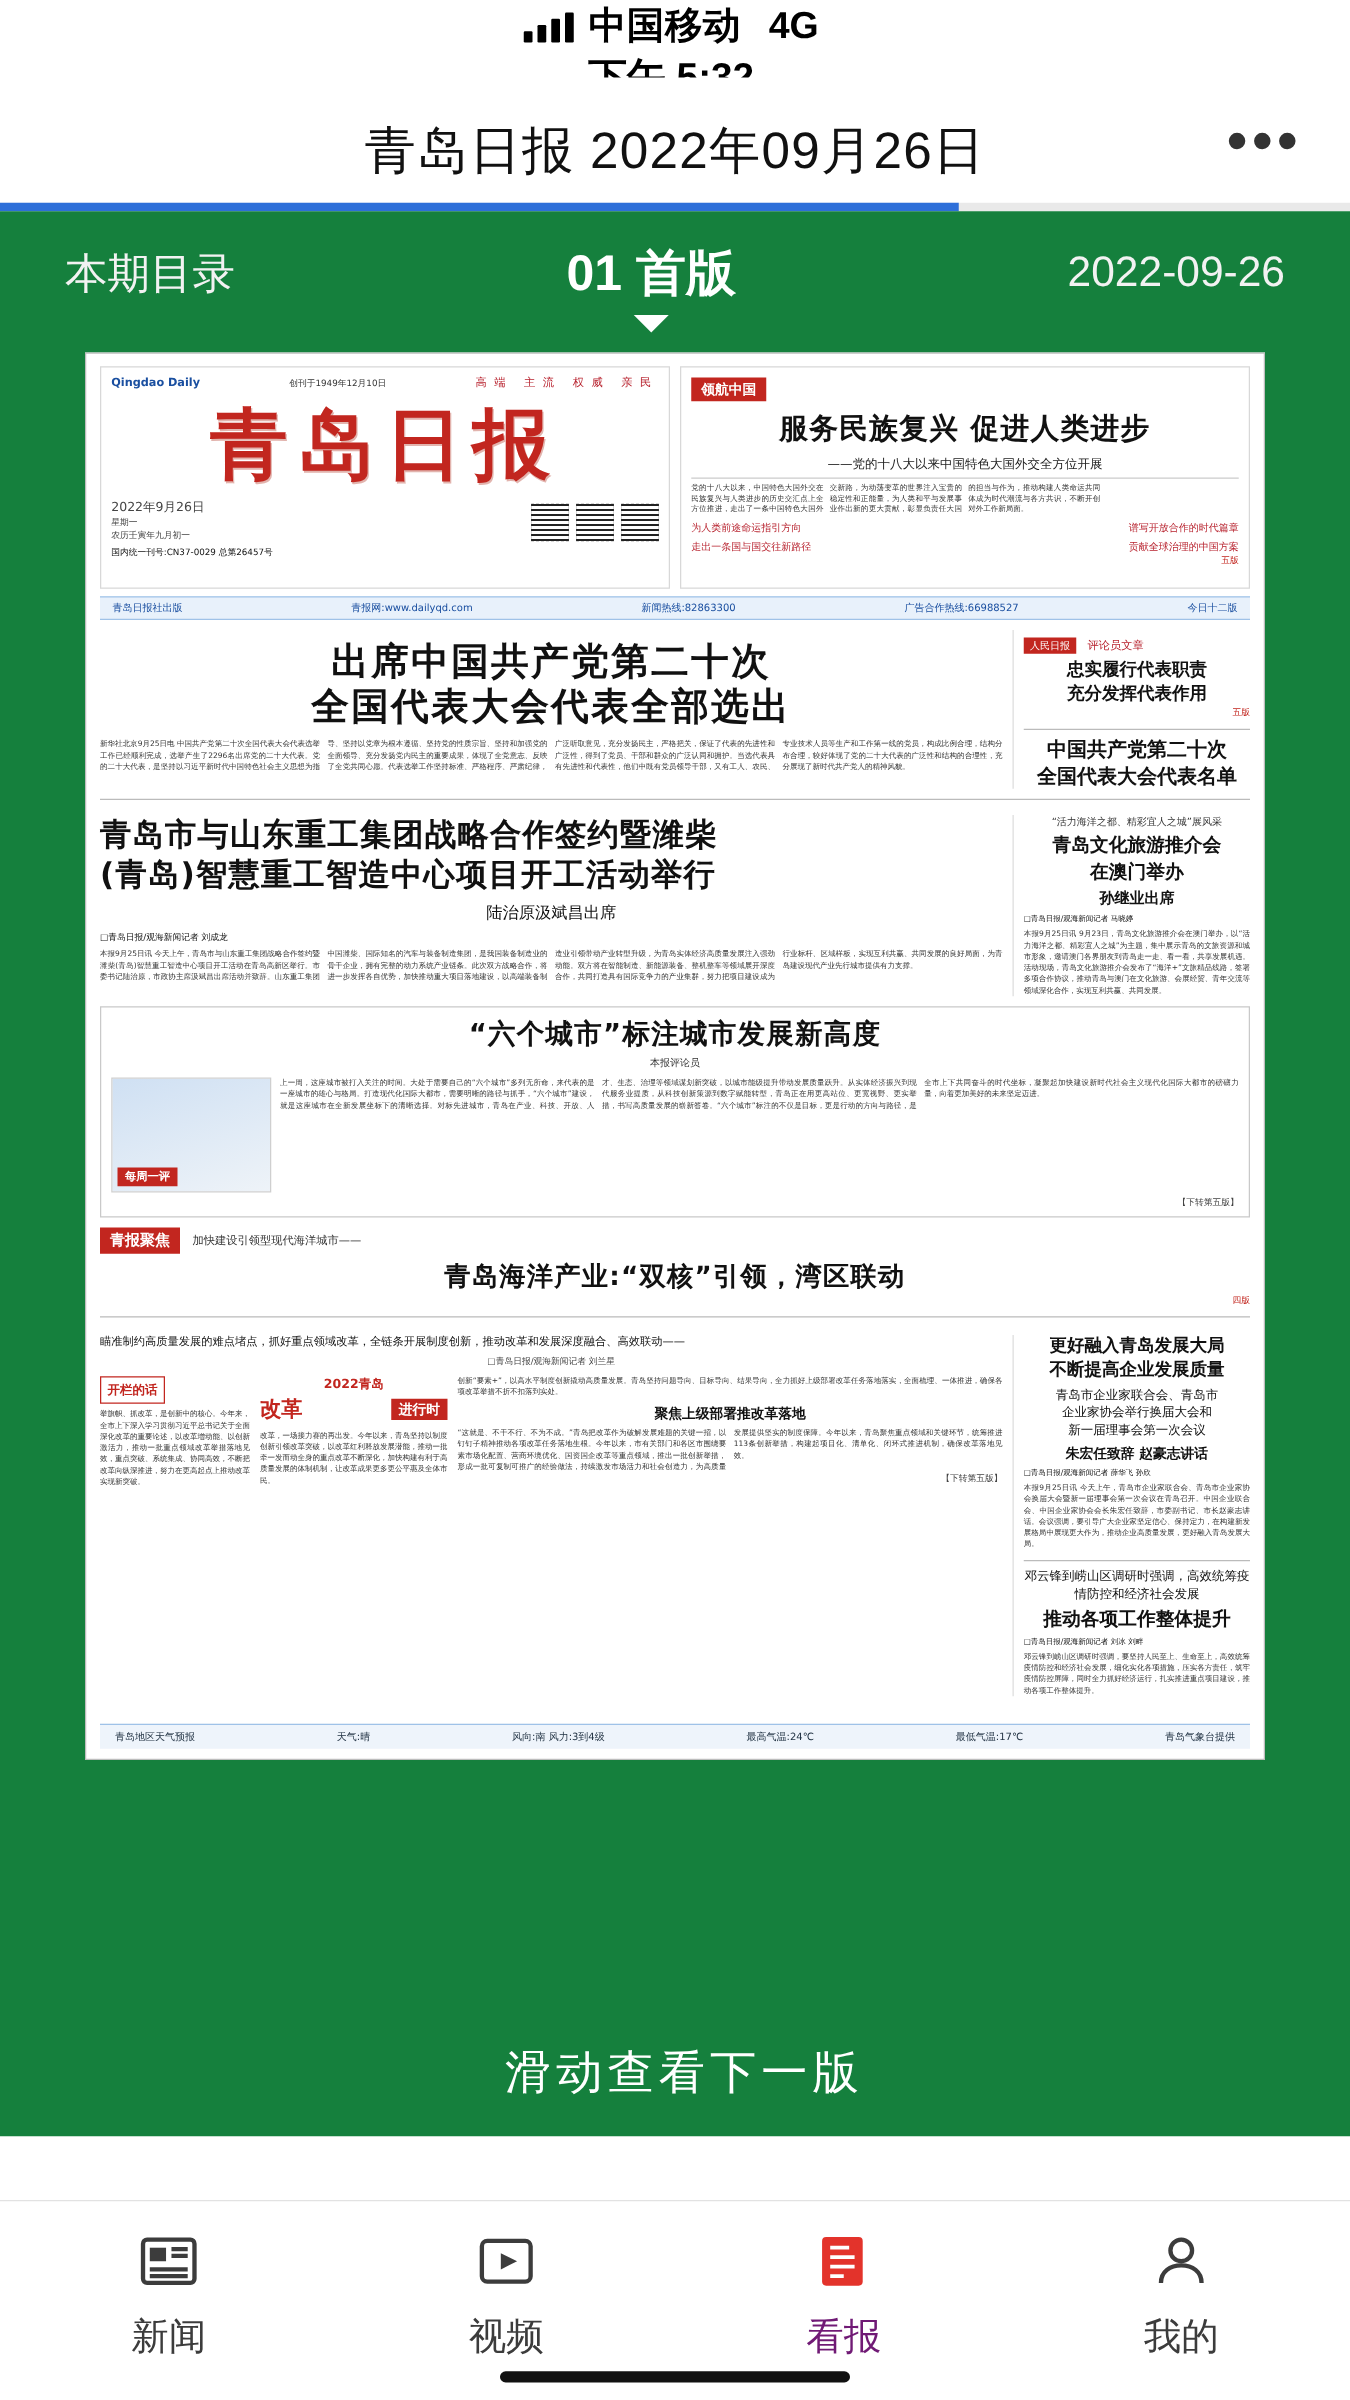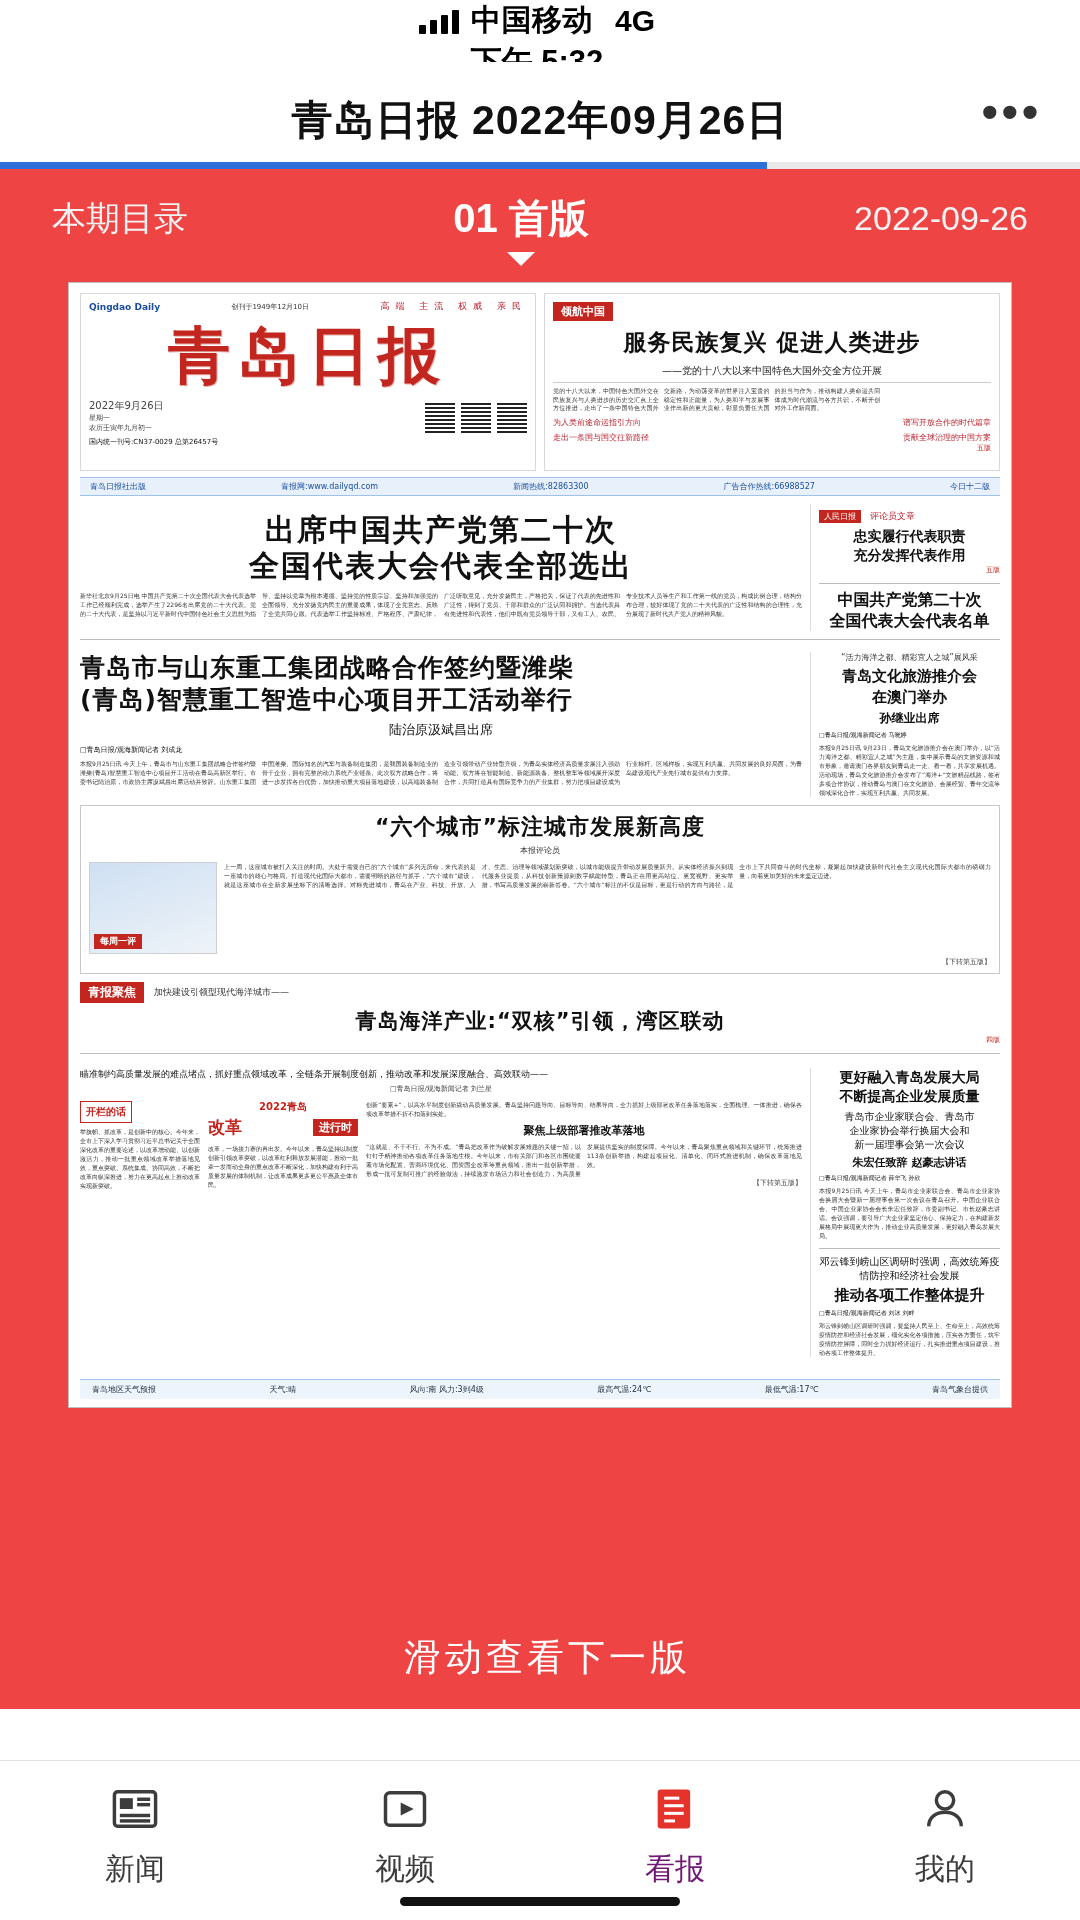--- a/index.html
+++ b/index.html
@@ -32,33 +32,33 @@
   .batt-pct{ font-size:30px; font-weight:600; }
   .batt { width:52px; height:26px; border:3px solid #000; border-radius:7px; position:relative; padding:3px; }
   .batt::after{content:"";position:absolute;right:-8px;top:50%;transform:translateY(-50%);width:4px;height:10px;background:#000;border-radius:0 2px 2px 0;}
   .batt span{display:block;height:100%;width:71%;background:#000;border-radius:3px;}
 
   
   .navbar {
     height:100px; display:flex; align-items:center; justify-content:center;
     position:relative; background:#fff;
   }
-  .nav-title { font-size:41px; font-weight:700; color:#111; letter-spacing:1px;margin-top:16px; }
+  .nav-title { font-size:41px; font-weight:400; color:#111; letter-spacing:1px;margin-top:16px; }
   .nav-more {
     position:absolute; right:38px; top:50%; transform:translateY(-50%);
     font-size:46px; font-weight:700; color:#333; letter-spacing:4px; line-height:20px;
   }
 
   
   .progress-track { height:7px; background:#e9e9e9; width:100%; }
   .progress-fill { height:7px; background:#2e6fd9; width:71%; }
 
   
   .reader {
-    background:#ef4444; padding:0 0 22px 0; height:1540px; position:relative;
+    background:#15803d; padding:0 0 22px 0; height:1540px; position:relative;
   }
   .reader-head {
     display:flex; align-items:center; justify-content:space-between;
     padding:22px 52px 6px 52px; color:#fff;
   }
   .rh-left { font-size:34px; color:#f2f2f2; }
   .rh-center { font-size:40px; font-weight:700; color:#fff; position:relative; }
   .rh-center::after{
     content:""; position:absolute; left:50%; transform:translateX(-50%);
     bottom:-20px; border-left:14px solid transparent; border-right:14px solid transparent;

